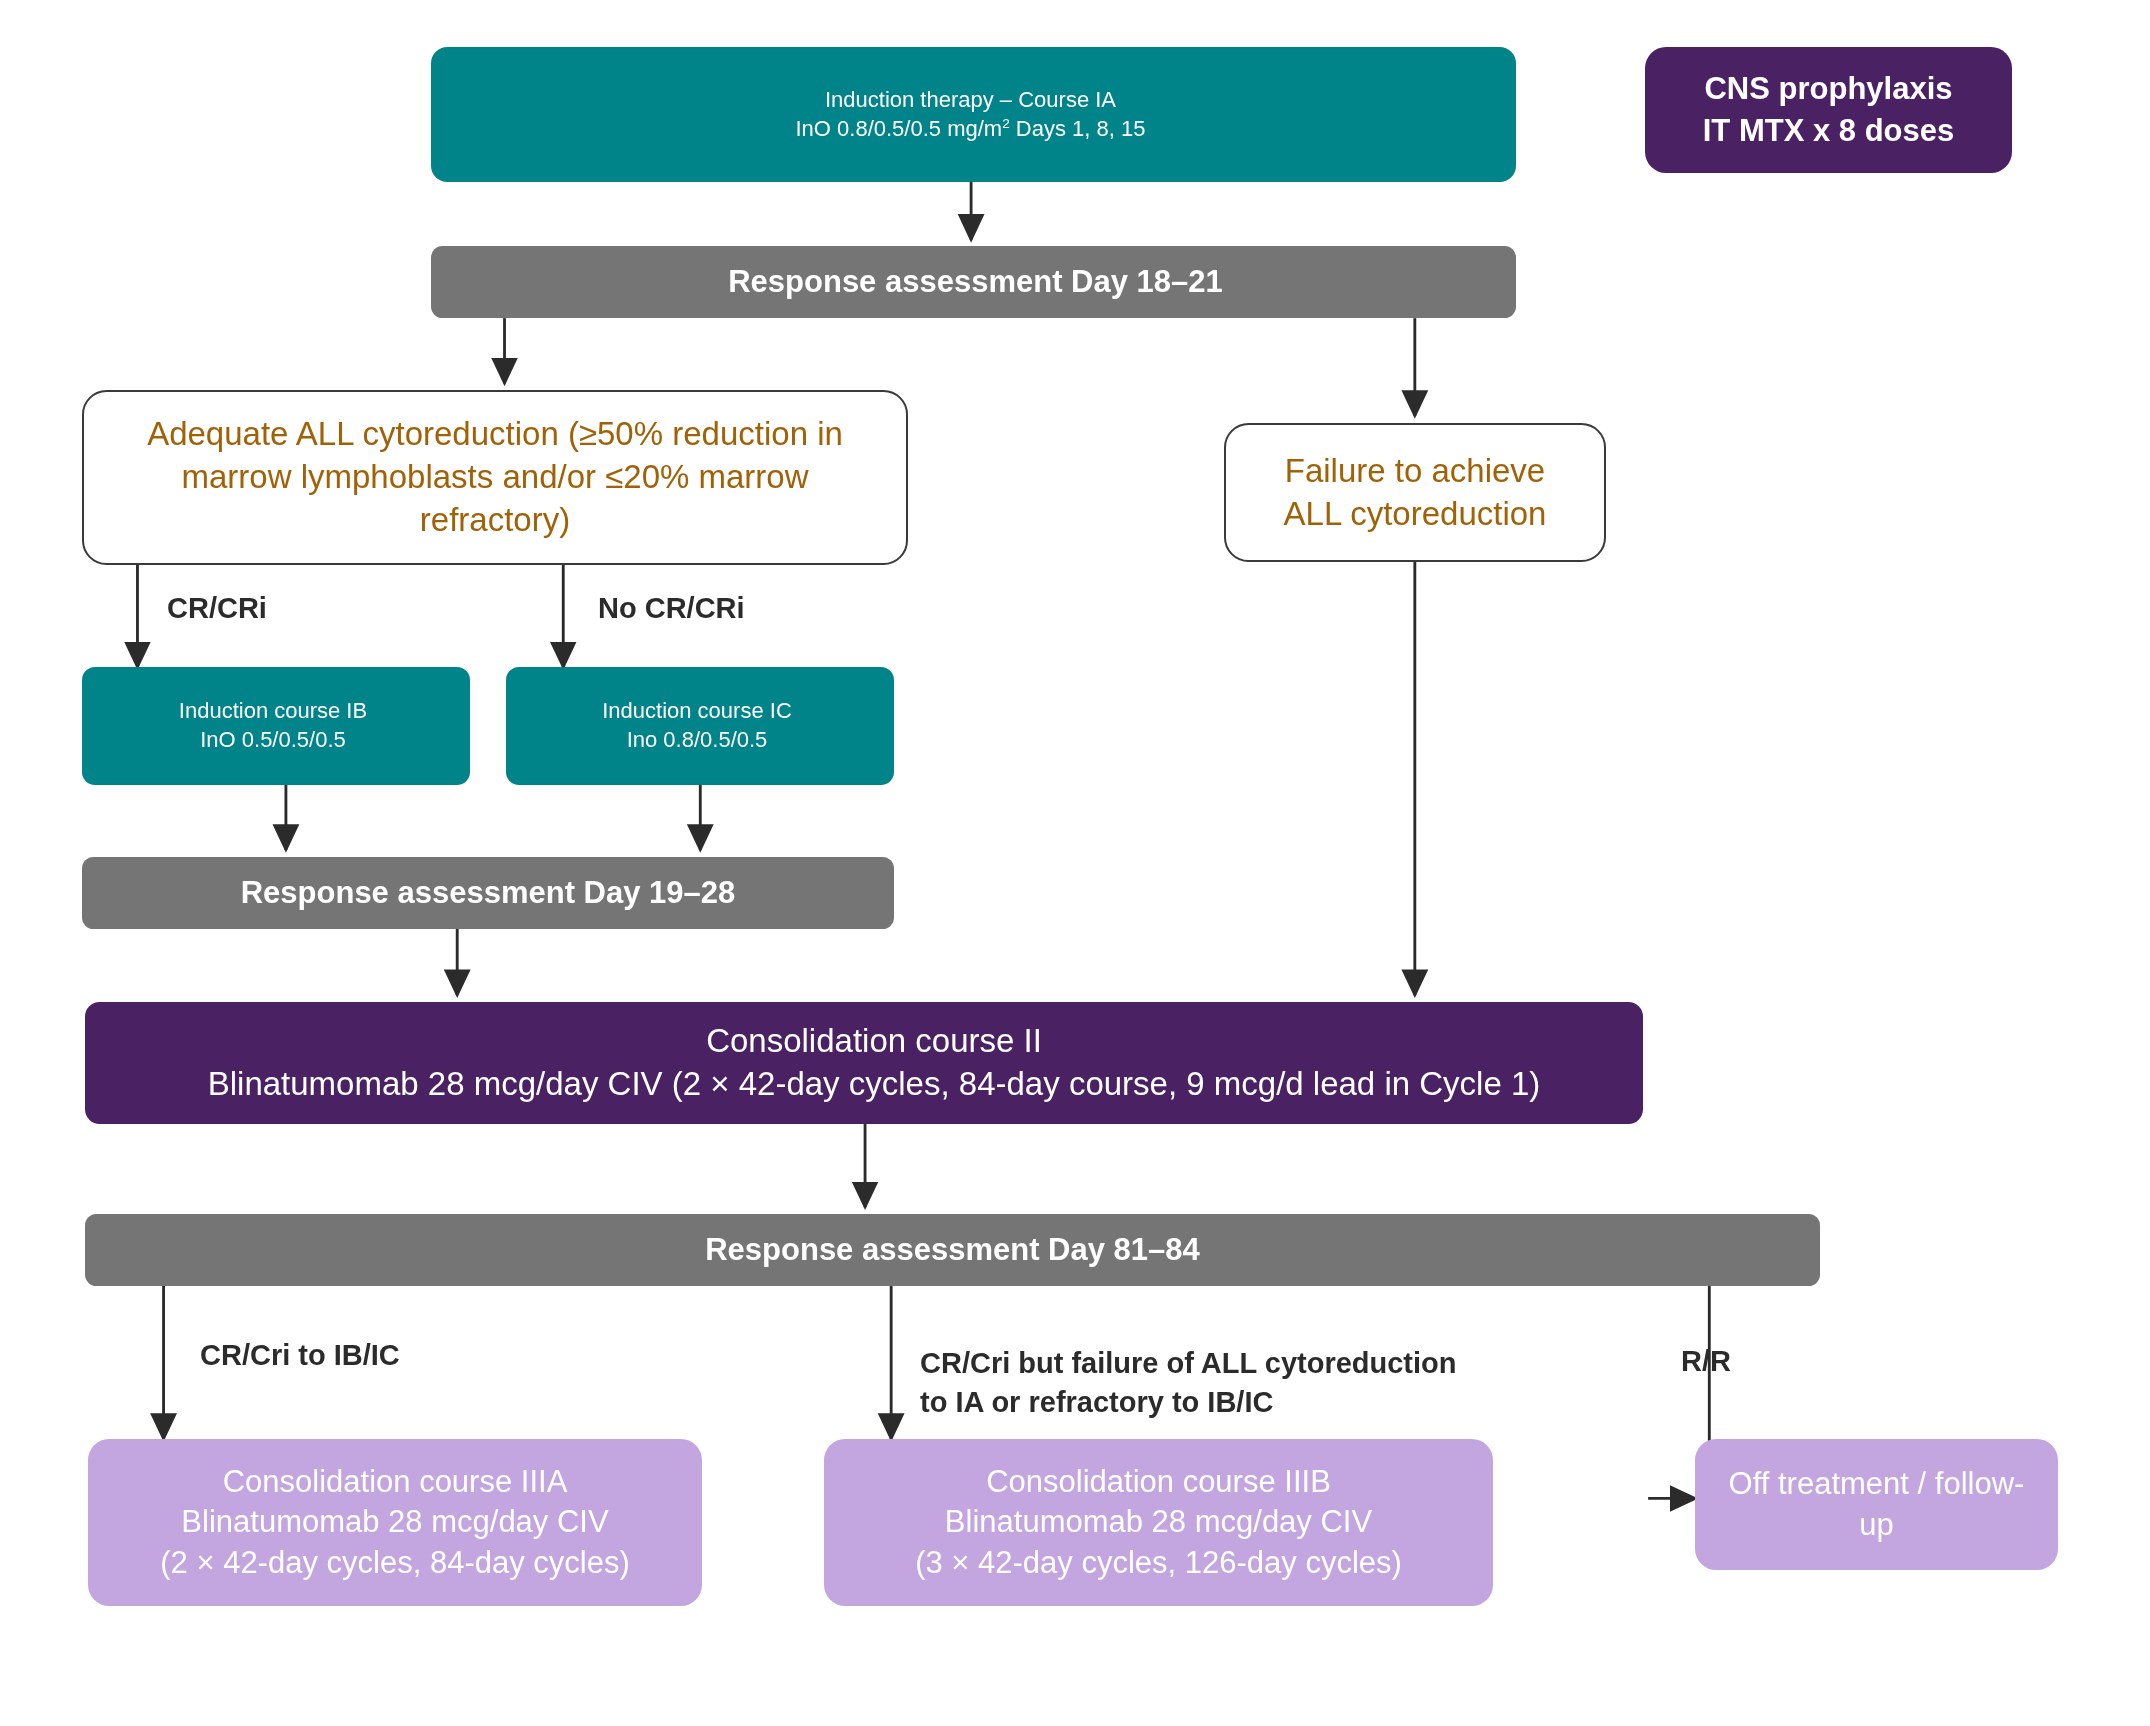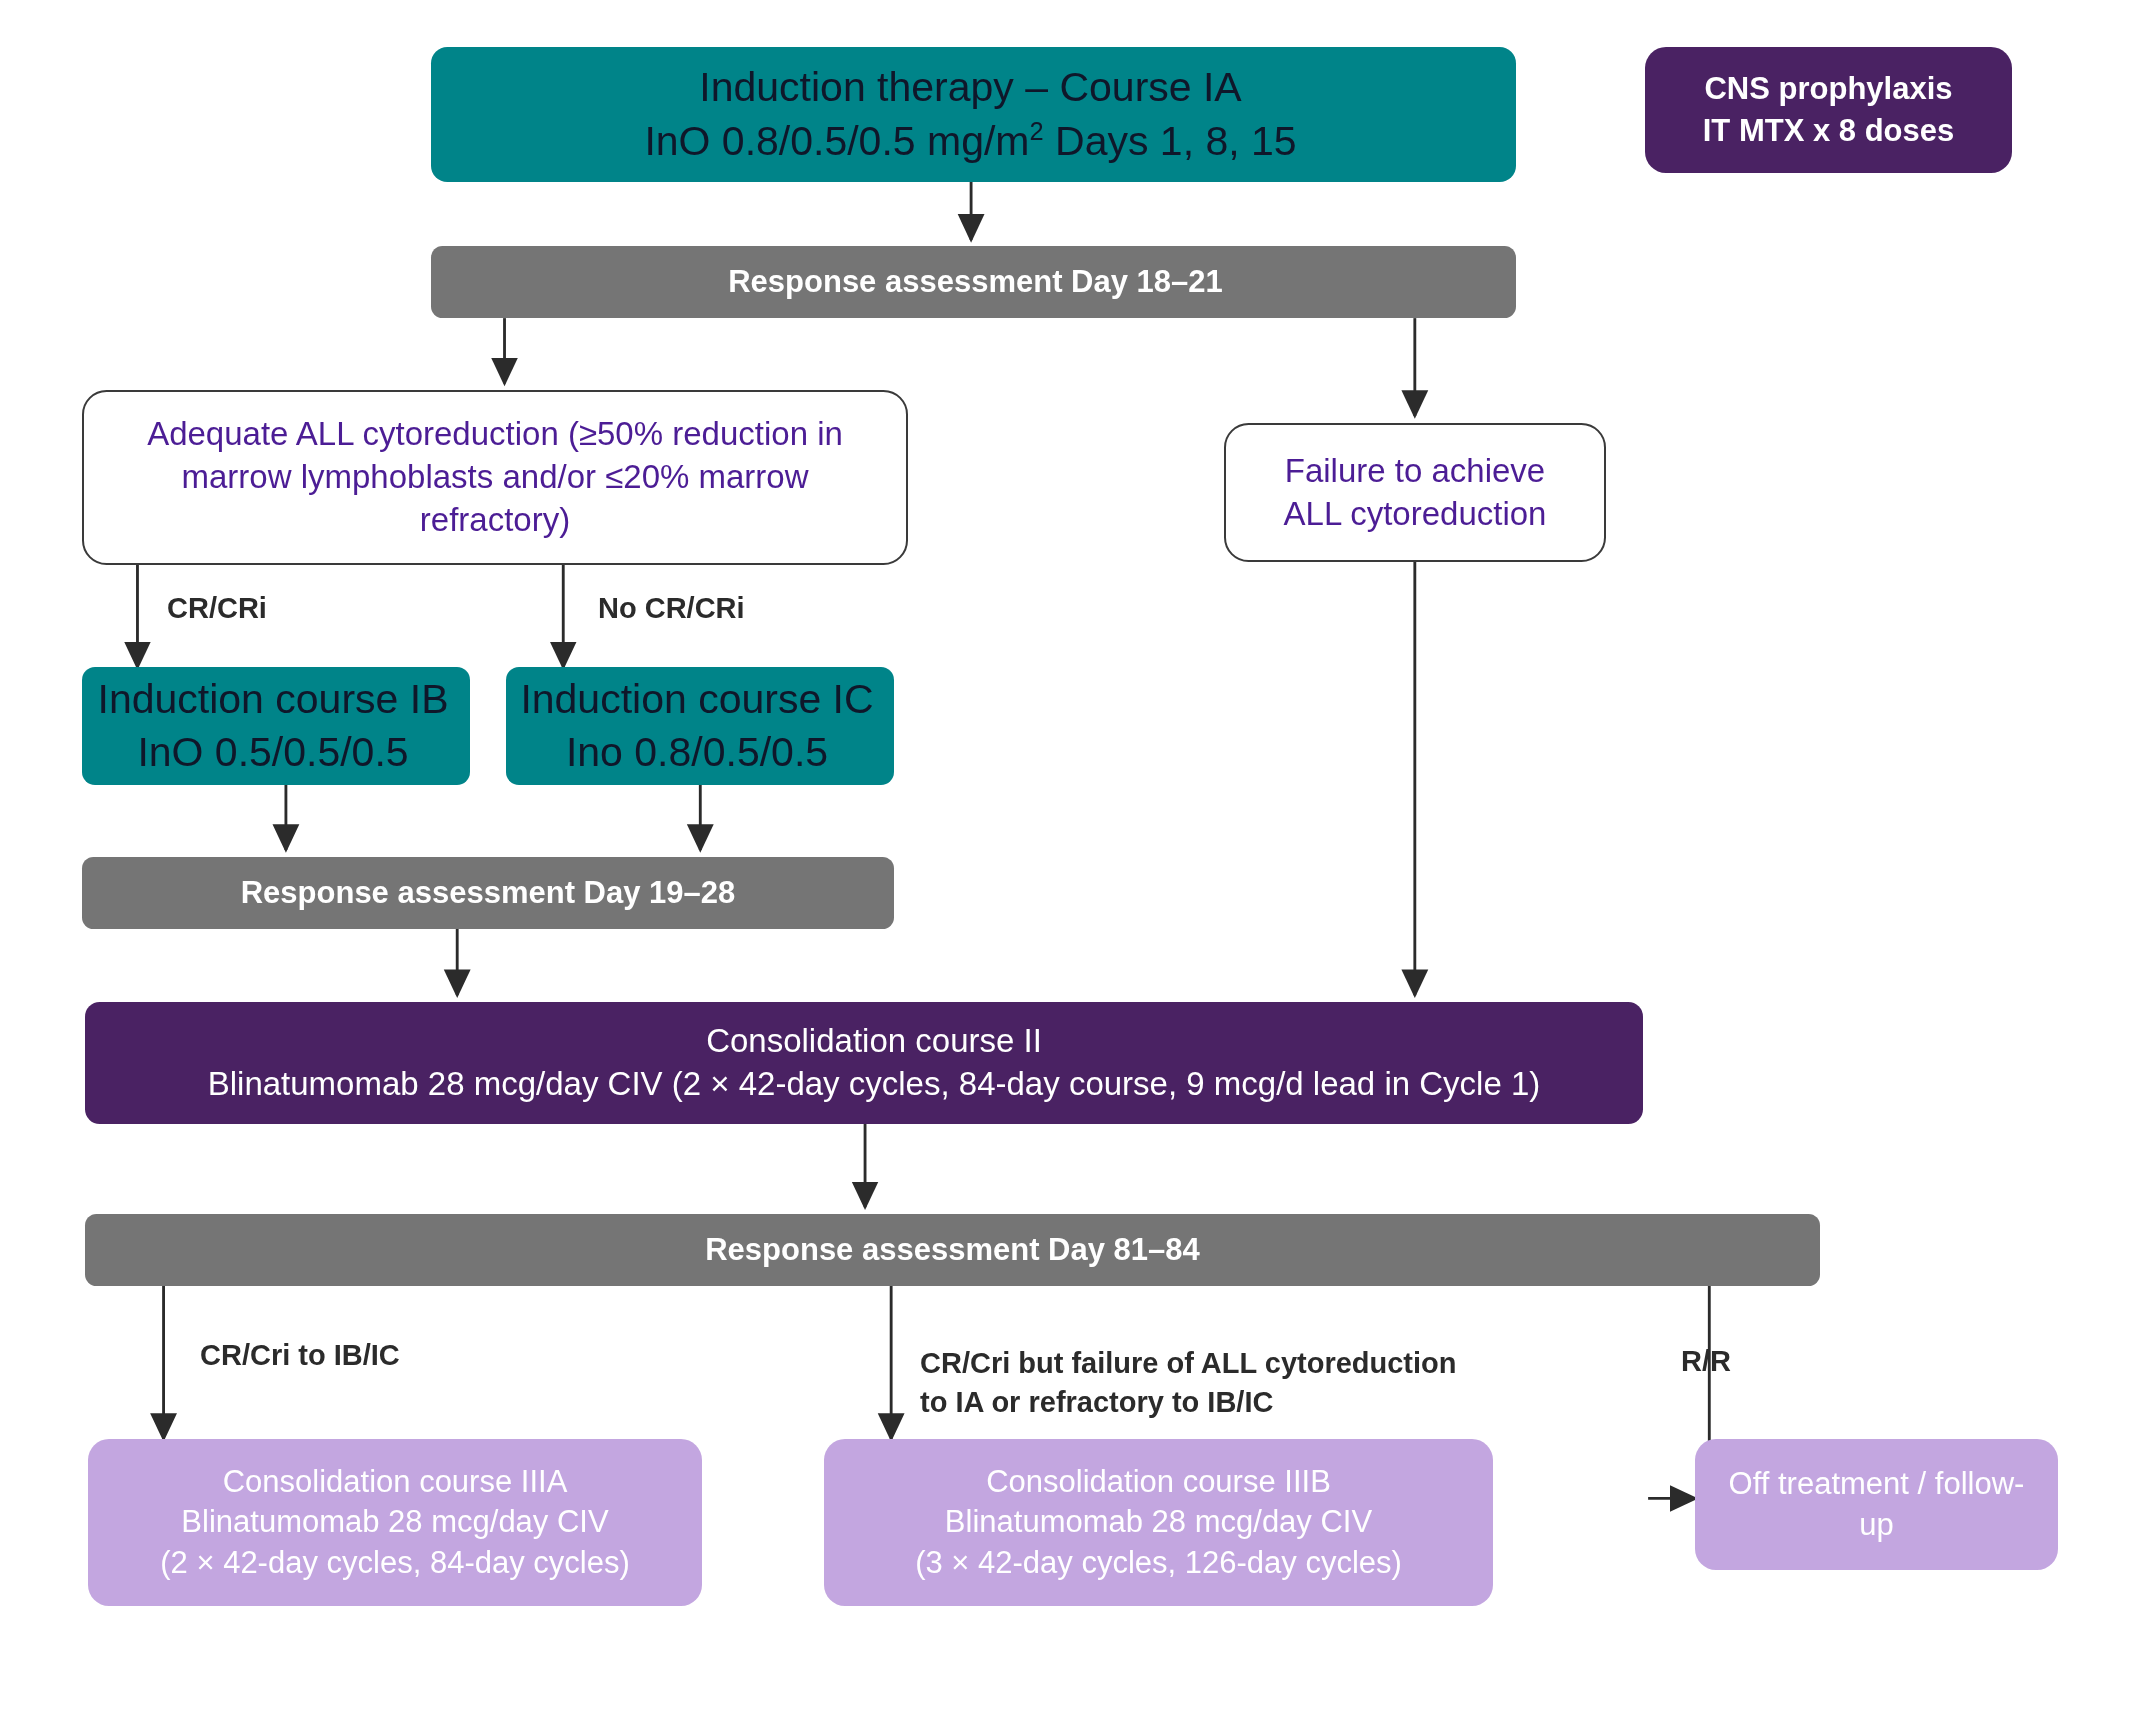--- a/index.html
+++ b/index.html
@@ -30,36 +30,36 @@
     justify-content: center;
     text-align: center;
     line-height: 1.30;
     padding: 6.5px 18px;
   }
   .node .txt { display: block; width: 100%; }
   .node .l { display: block; }
 
   .n-teal {
     background: #008489;
-    color: #0f172a;
+    color: #ffffff;
     border-radius: 16.3px;
-    font-size: 41px;
+    font-size: 22px;
     font-weight: 400;
     padding-left: 12px;
   }
   .n-gray {
     background: #757575;
     color: #ffffff;
     border-radius: 11.4px;
     font-size: 31px;
     font-weight: 700;
   }
   .n-white {
     background: #ffffff;
-    color: #4c1d95;
+    color: #a16207;
     border: 2.4px solid #3a3a3a;
     border-radius: 24.5px;
     font-size: 33px;
     font-weight: 400;
   }
   .n-dpurple {
     background: #4A2263;
     color: #ffffff;
     border-radius: 14.7px;
     font-size: 33px;

